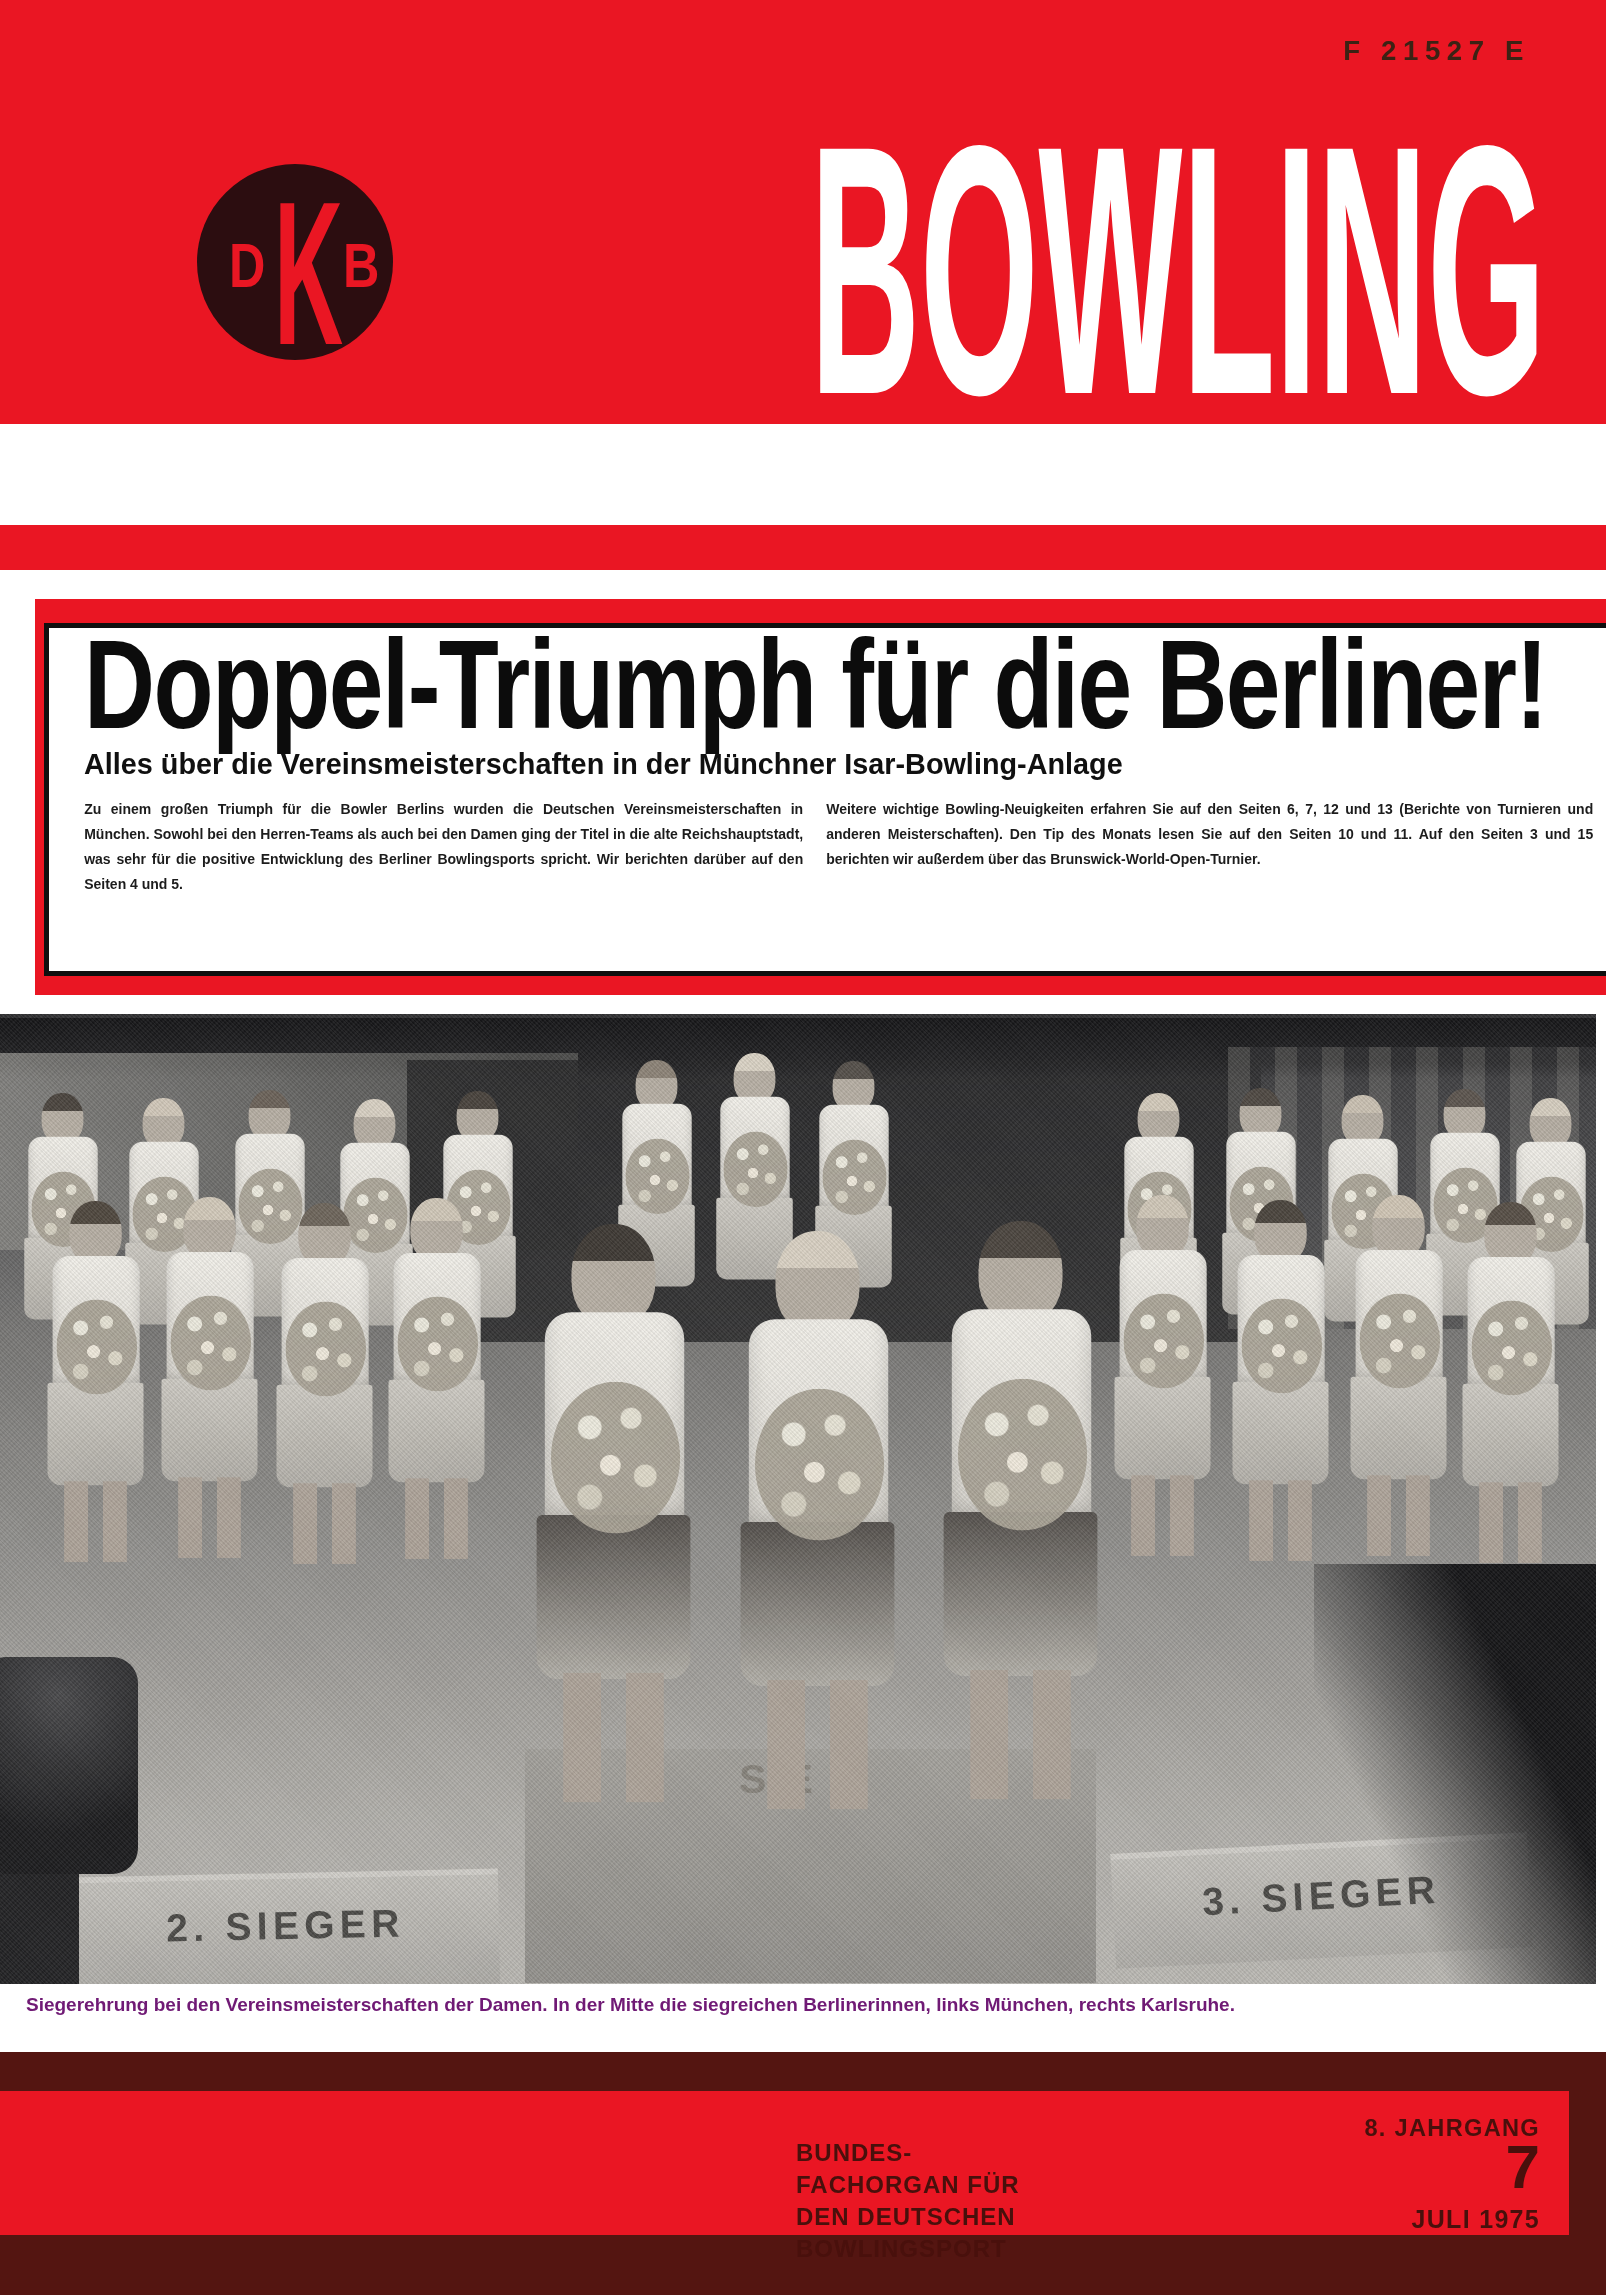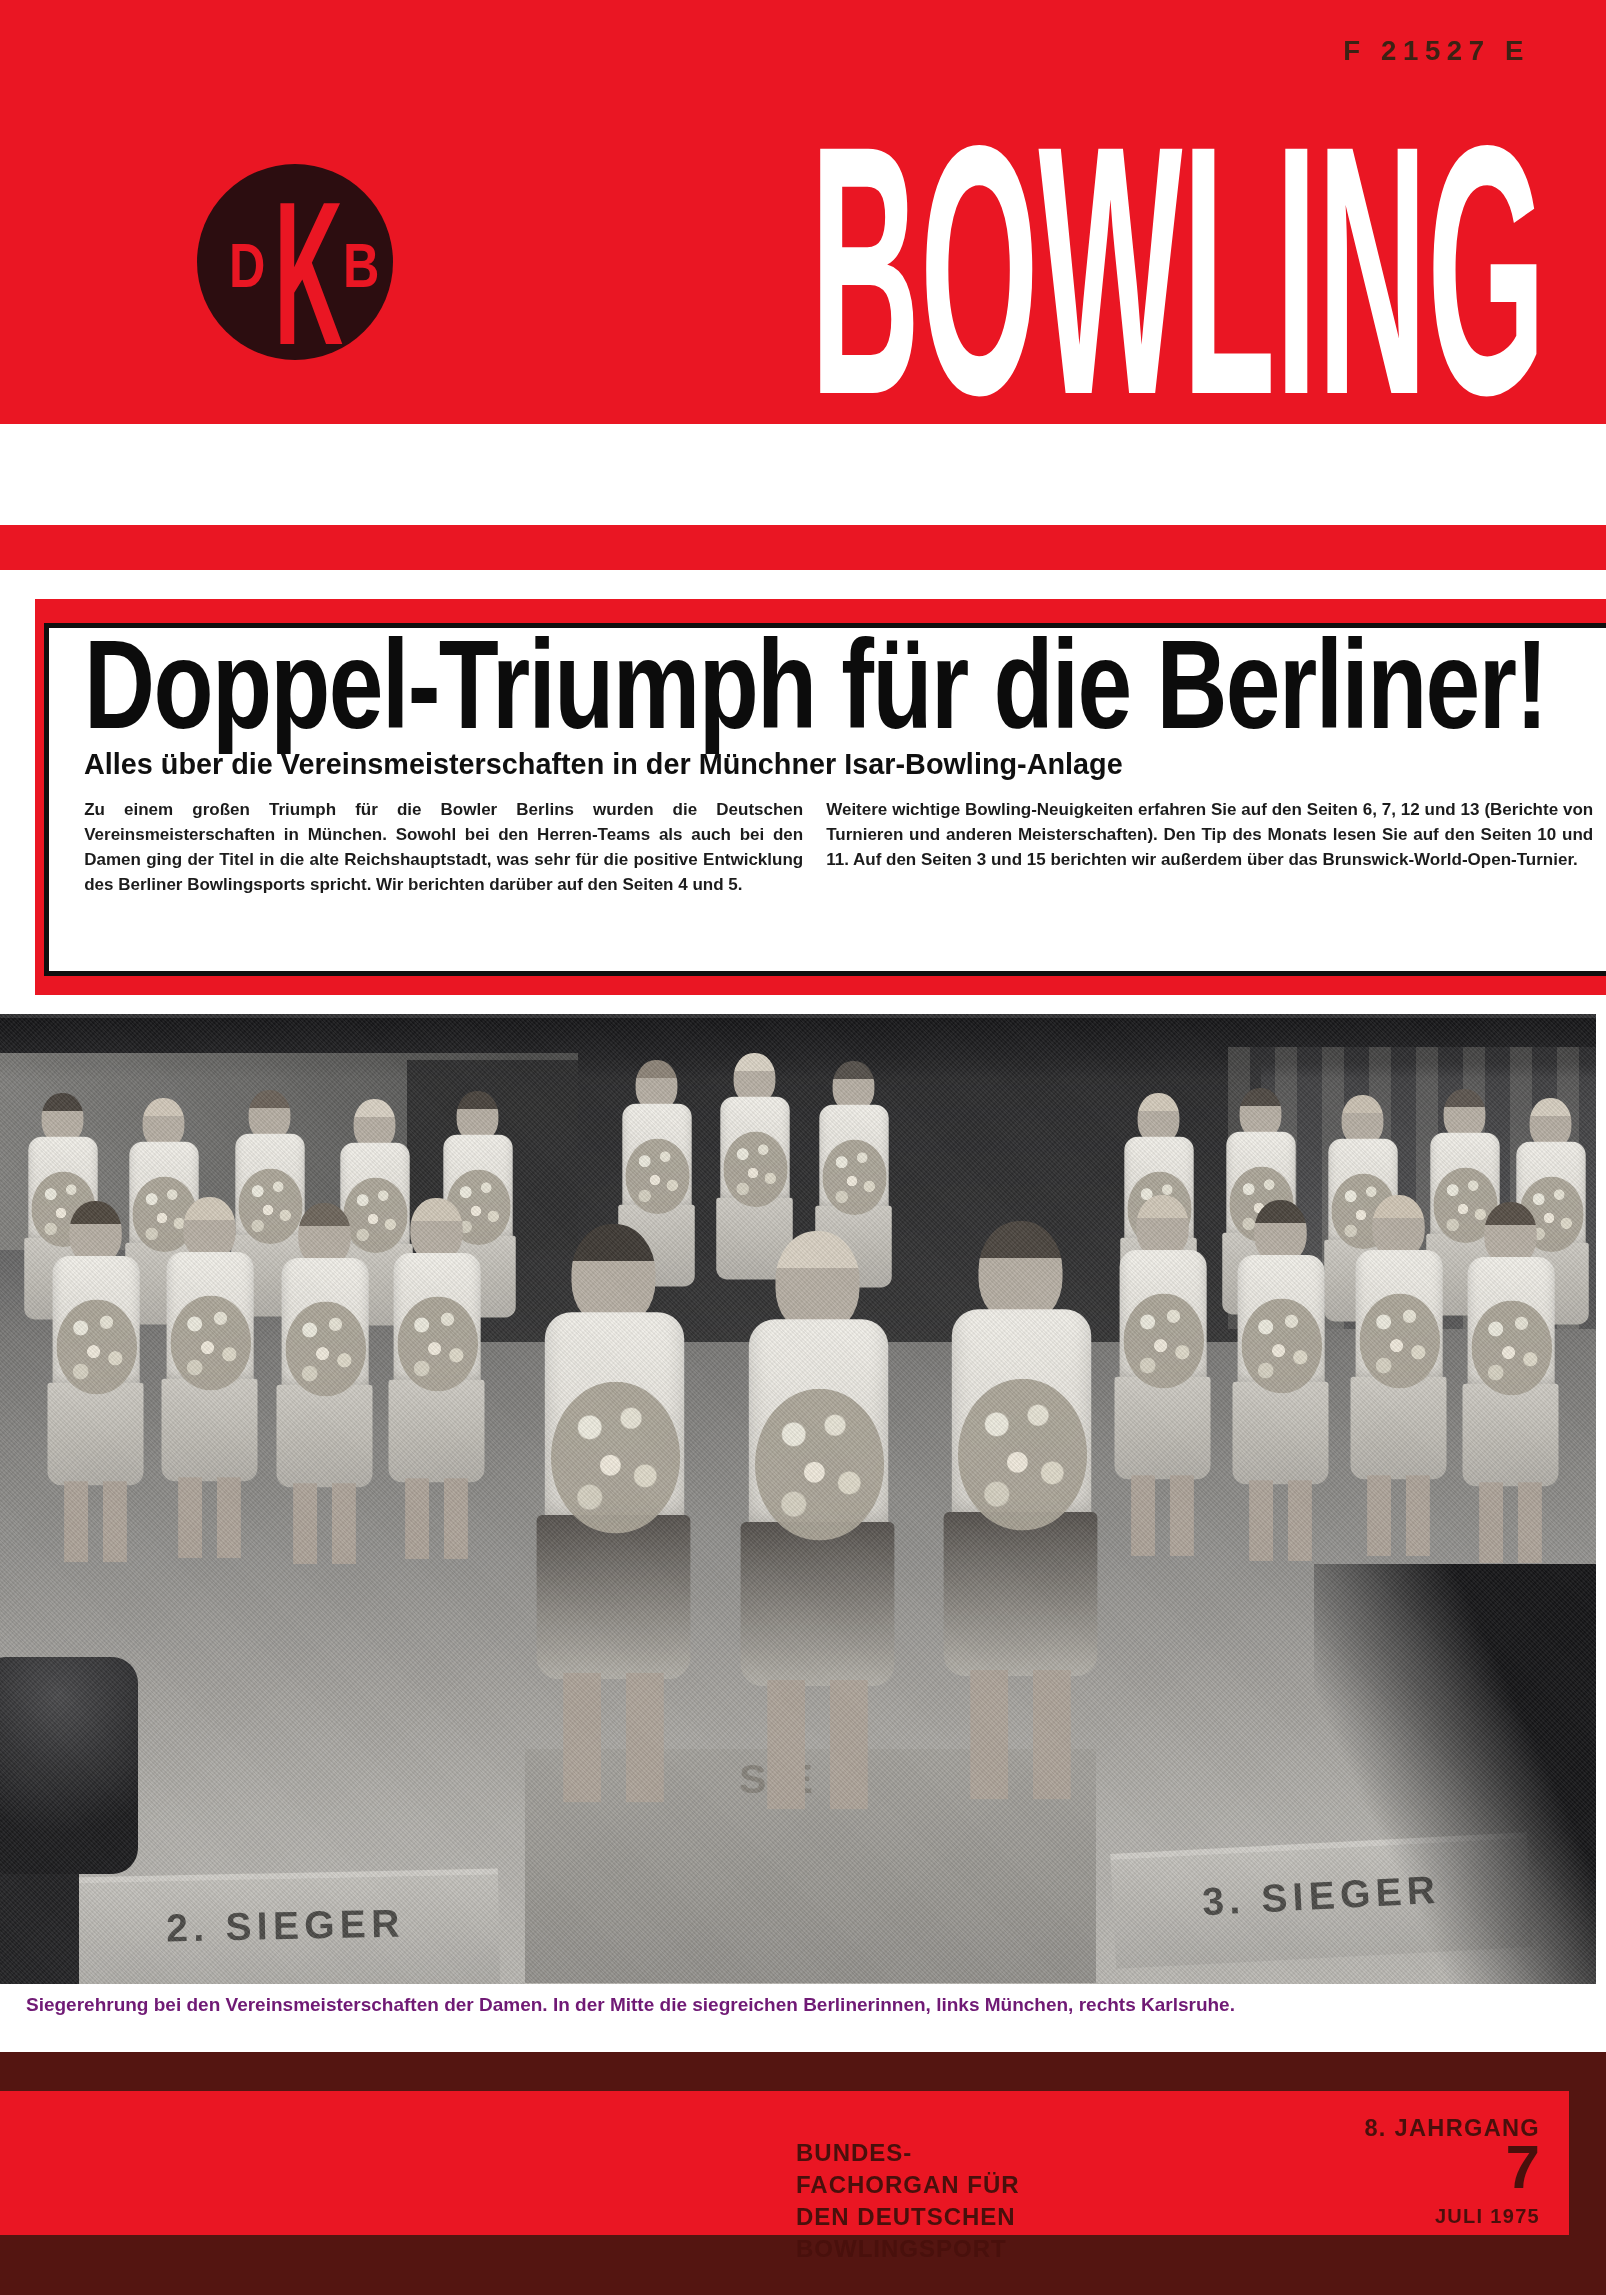--- a/index.html
+++ b/index.html
@@ -36,21 +36,21 @@
   
   #red-frame{left:0;top:599px;width:1607px;height:396px;background:var(--red);margin-left:35px;}
   #feature-box{position:absolute;left:9.2px;top:23.6px;width:1591px;height:353px;
     background:#ffffff;border:5.3px solid #0f0f0f;box-sizing:border-box;}
   #headline{position:absolute;left:35px;top:-5.9px;font-size:126px;line-height:1;
     font-weight:700;letter-spacing:-2px;color:#0c0c0c;transform:scaleX(.78);
     transform-origin:left top;white-space:nowrap;}
   #subheadline{position:absolute;left:35px;top:119px;font-size:30px;line-height:1.1;
     font-weight:700;color:#101010;transform:scaleX(.96);transform-origin:left top;
     white-space:nowrap;}
-  .feature-col{position:absolute;top:169px;font-size:17px;line-height:25px;
+  .feature-col{position:absolute;top:169px;font-size:14px;line-height:25px;
     font-weight:700;color:#1c1c1c;text-align:justify;}
   #col-left{left:35px;width:719px;}
   #col-right{left:777px;width:767px;}
   #stripe-white-3{left:0;top:995px;width:1607px;height:19.7px;background:#ffffff;}
 
   
   #photo{left:0;top:1014px;width:1596px;height:970px;overflow:hidden;
     background:linear-gradient(#303032 0,#4a4a4c 8%,#59595b 18%,#7a7977 34%,
       #8e8d8a 52%,#a3a19d 70%,#b2b0ab 84%,#bab8b3 100%);}
   #photo:after{content:"";position:absolute;inset:0;z-index:20;pointer-events:none;
@@ -109,21 +109,21 @@
   
   #footer{left:0;top:2052px;width:1607px;height:244px;background:var(--footer-dark);}
   #footer-band{position:absolute;left:0;top:39px;width:1569px;height:144px;
     background:var(--red);}
   #footer-organ{position:absolute;left:796px;top:51px;font-size:24px;line-height:32px;
     font-weight:700;letter-spacing:1px;color:var(--footer-ink);white-space:pre-line;margin-top:34px;}
   #footer-volume{position:absolute;right:67px;top:63px;font-size:23.6px;font-weight:700;
     letter-spacing:1.3px;color:var(--footer-ink);}
   #footer-issue{position:absolute;right:67px;top:84px;font-size:62px;line-height:1;
     font-weight:700;color:var(--footer-ink);}
-  #footer-date{position:absolute;right:67px;top:153px;font-size:20px;font-weight:700;
+  #footer-date{position:absolute;right:67px;top:153px;font-size:25px;font-weight:700;
     letter-spacing:1.3px;color:var(--footer-ink);}
 </style>
 </head>
 <body>
 
 <div id="cover">
 
   <div class="abs" id="mast-red">
     <div class="abs" id="postal-code">F 21527 E</div>
     <div class="abs" id="dkb-circle">

